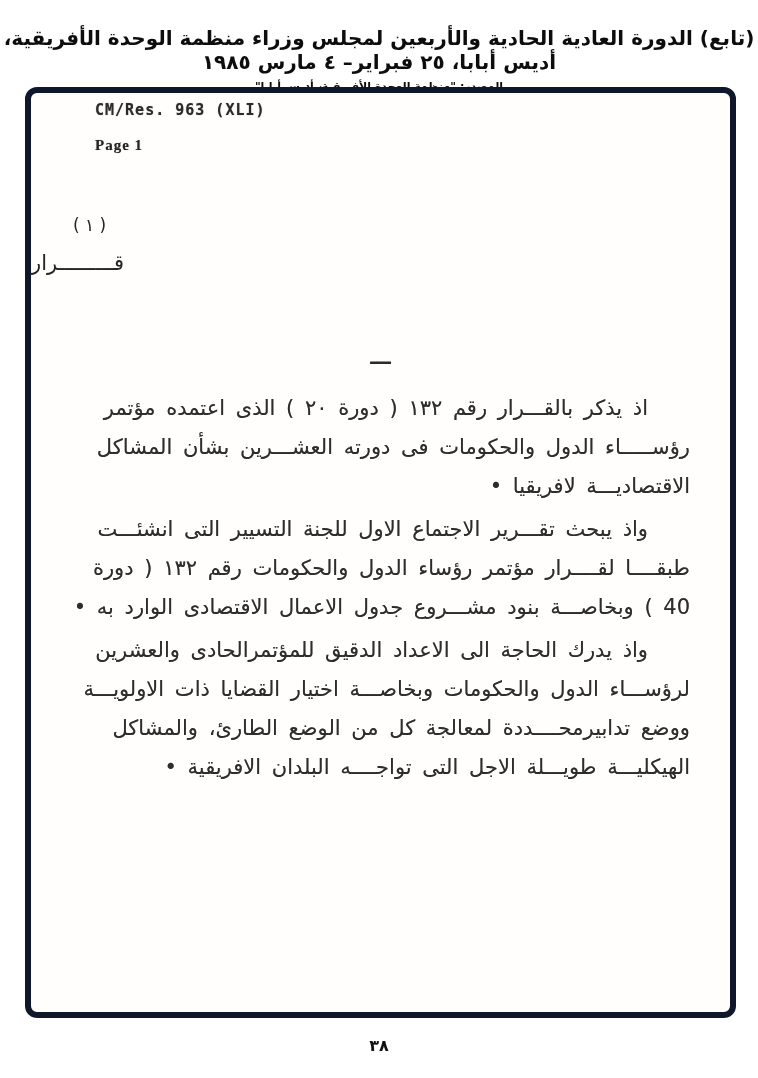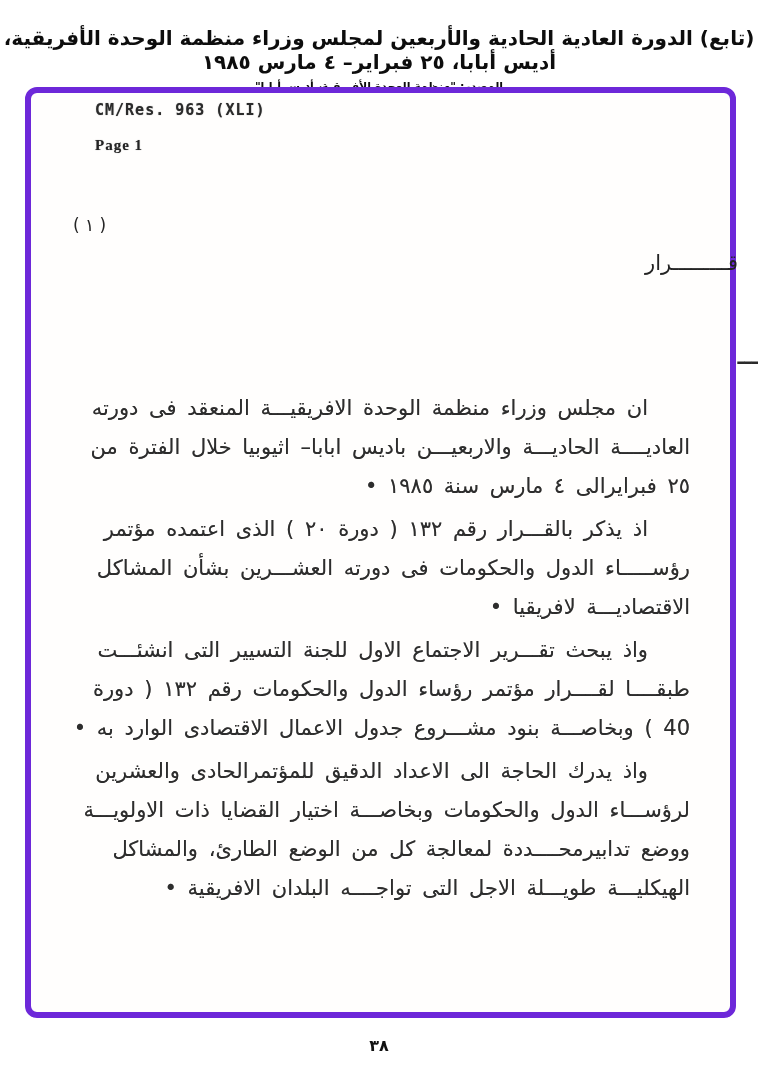--- a/index.html
+++ b/index.html
@@ -42,21 +42,21 @@
     line-height: 14px;
   }
 
   
   .scan-frame {
     position: absolute;
     left: 25px;
     top: 87px;
     width: 711px;
     height: 931px;
-    border: 6px solid #6d28d9;
+    border: 6px solid #0f172a;
     border-radius: 12px;
     background: #fffefd;
   }
 
   
   .ref-line {
     position: absolute;
     left: 64px;
     top: 8px;
     font-family: "DejaVu Sans Mono", "Liberation Mono", monospace;
@@ -86,47 +86,45 @@
     font-size: 17px;
     color: #262626;
     direction: rtl;
   }
 
   .res-title {
     position: absolute;
     top: 158px;
     left: 0;
     width: 100%;
-    text-align: right;
+    text-align: left;
     direction: rtl;
     font-size: 21px;
     color: #242424;
-    margin-left: 8px;
   }
   .res-subtitle {
     position: absolute;
     top: 200px;
     left: 0;
     width: 100%;
     text-align: center;
     direction: rtl;
     font-size: 20px;
     color: #2a2a2a;
   }
   .title-separator {
     position: absolute;
     top: 252px;
     left: 0;
     width: 100%;
-    text-align: right;
+    text-align: center;
     direction: rtl;
     font-size: 20px;
     font-weight: bold;
     color: #2a2a2a;
-    margin-left: 28px;
   }
 
   
   .body-text {
     position: absolute;
     top: 296px;
     left: 34px;
     right: 40px;
     direction: rtl;
     text-align: right;
@@ -171,21 +169,20 @@
     <div class="page-label">Page 1</div>
 
     <div class="section-number">( ١ )</div>
 
     <div class="res-title">قـــــــــرار</div>
 
 
     <div class="title-separator">ـــ</div>
 
     <div class="body-text">
-      <p>ان مجلس    وزراء منظمة الوحدة الافريقيـــة المنعقد فى دورته العاديــــة الحاديـــة والاربعيـــن باديس ابابا– اثيوبيا خلال الفترة من ٢٥ فبرايرالى ٤ مارس سنة ١٩٨٥ •</p>
       <p>اذ يذكر بالقـــرار رقم ١٣٢ ( دورة ٢٠ ) الذى اعتمده مؤتمر رؤســـــاء الدول    والحكومات فى دورته العشـــرين بشأن المشاكل الاقتصاديـــة لافريقيا •</p>
       <p>واذ يبحث   تقـــرير الاجتماع الاول للجنة التسيير التى انشئـــت طبقــــا لقــــرار مؤتمر رؤساء الدول  والحكومات رقم ١٣٢ ( دورة 40 )  وبخاصـــة بنود مشـــروع جدول الاعمال الاقتصادى الوارد به •</p>
       <p>واذ يدرك الحاجة الى الاعداد  الدقيق للمؤتمرالحادى والعشرين لرؤســـاء الدول والحكومات وبخاصـــة اختيار القضايا ذات الاولويـــة ووضع تدابيرمحــــددة لمعالجة كل  من  الوضع الطارئ، والمشاكل الهيكليـــة طويـــلة الاجل  التى تواجــــه البلدان الافريقية •</p>
     </div>
 
   </div>
 
   <div class="footer-page-number">٣٨</div>
 
 </div>

